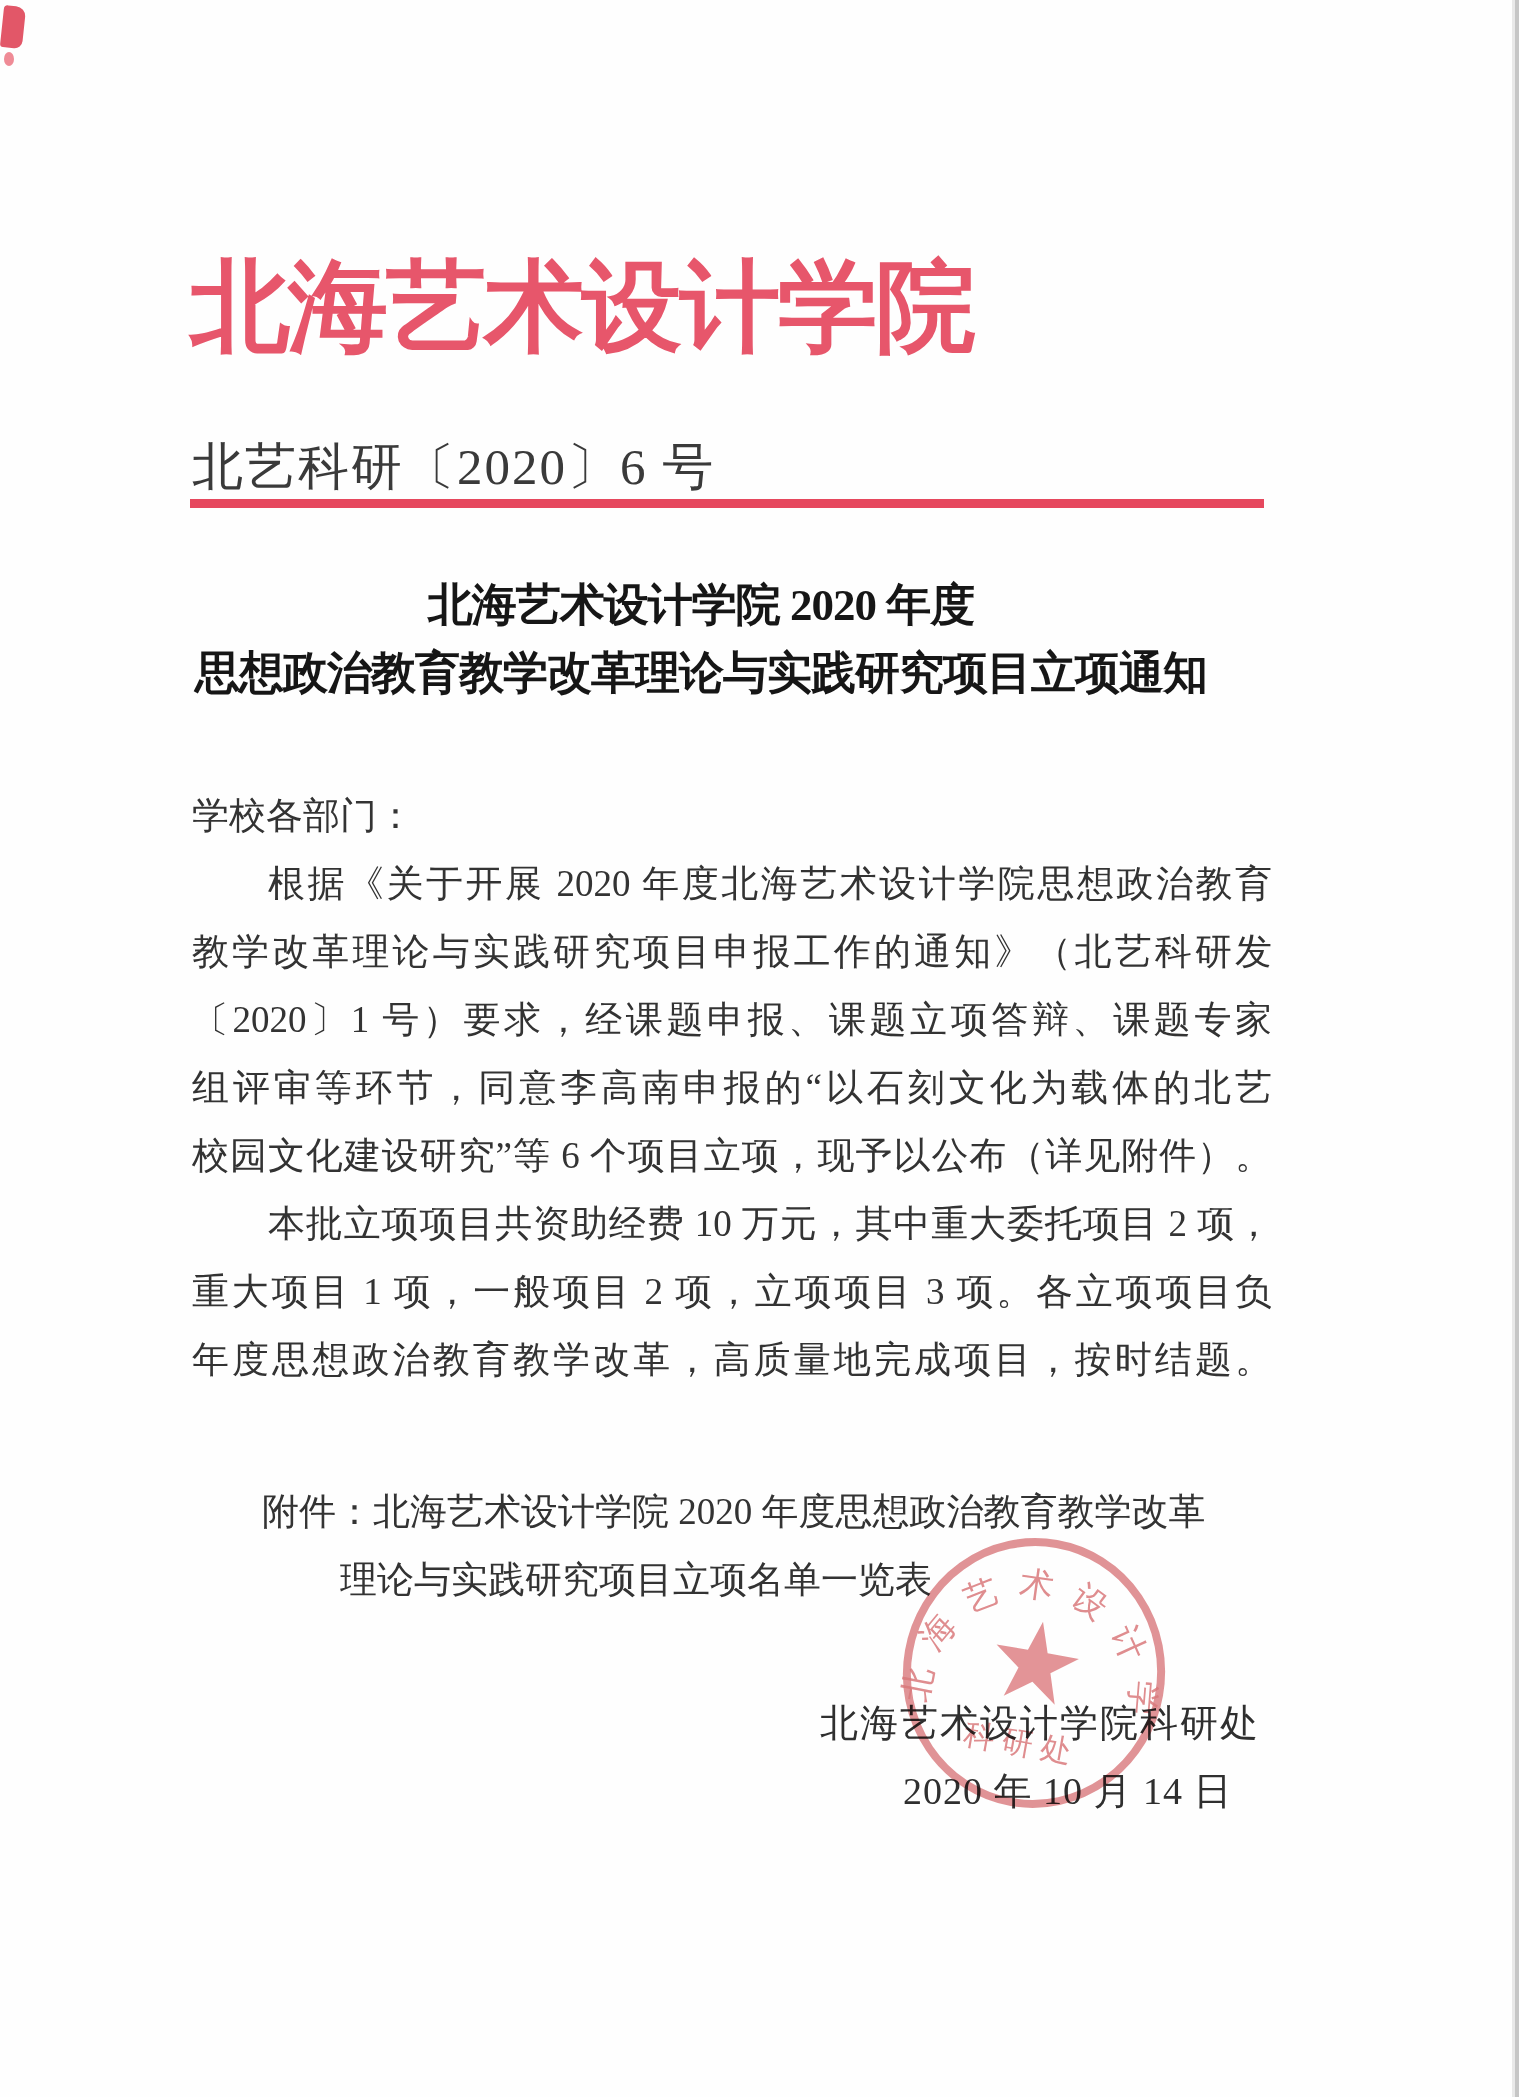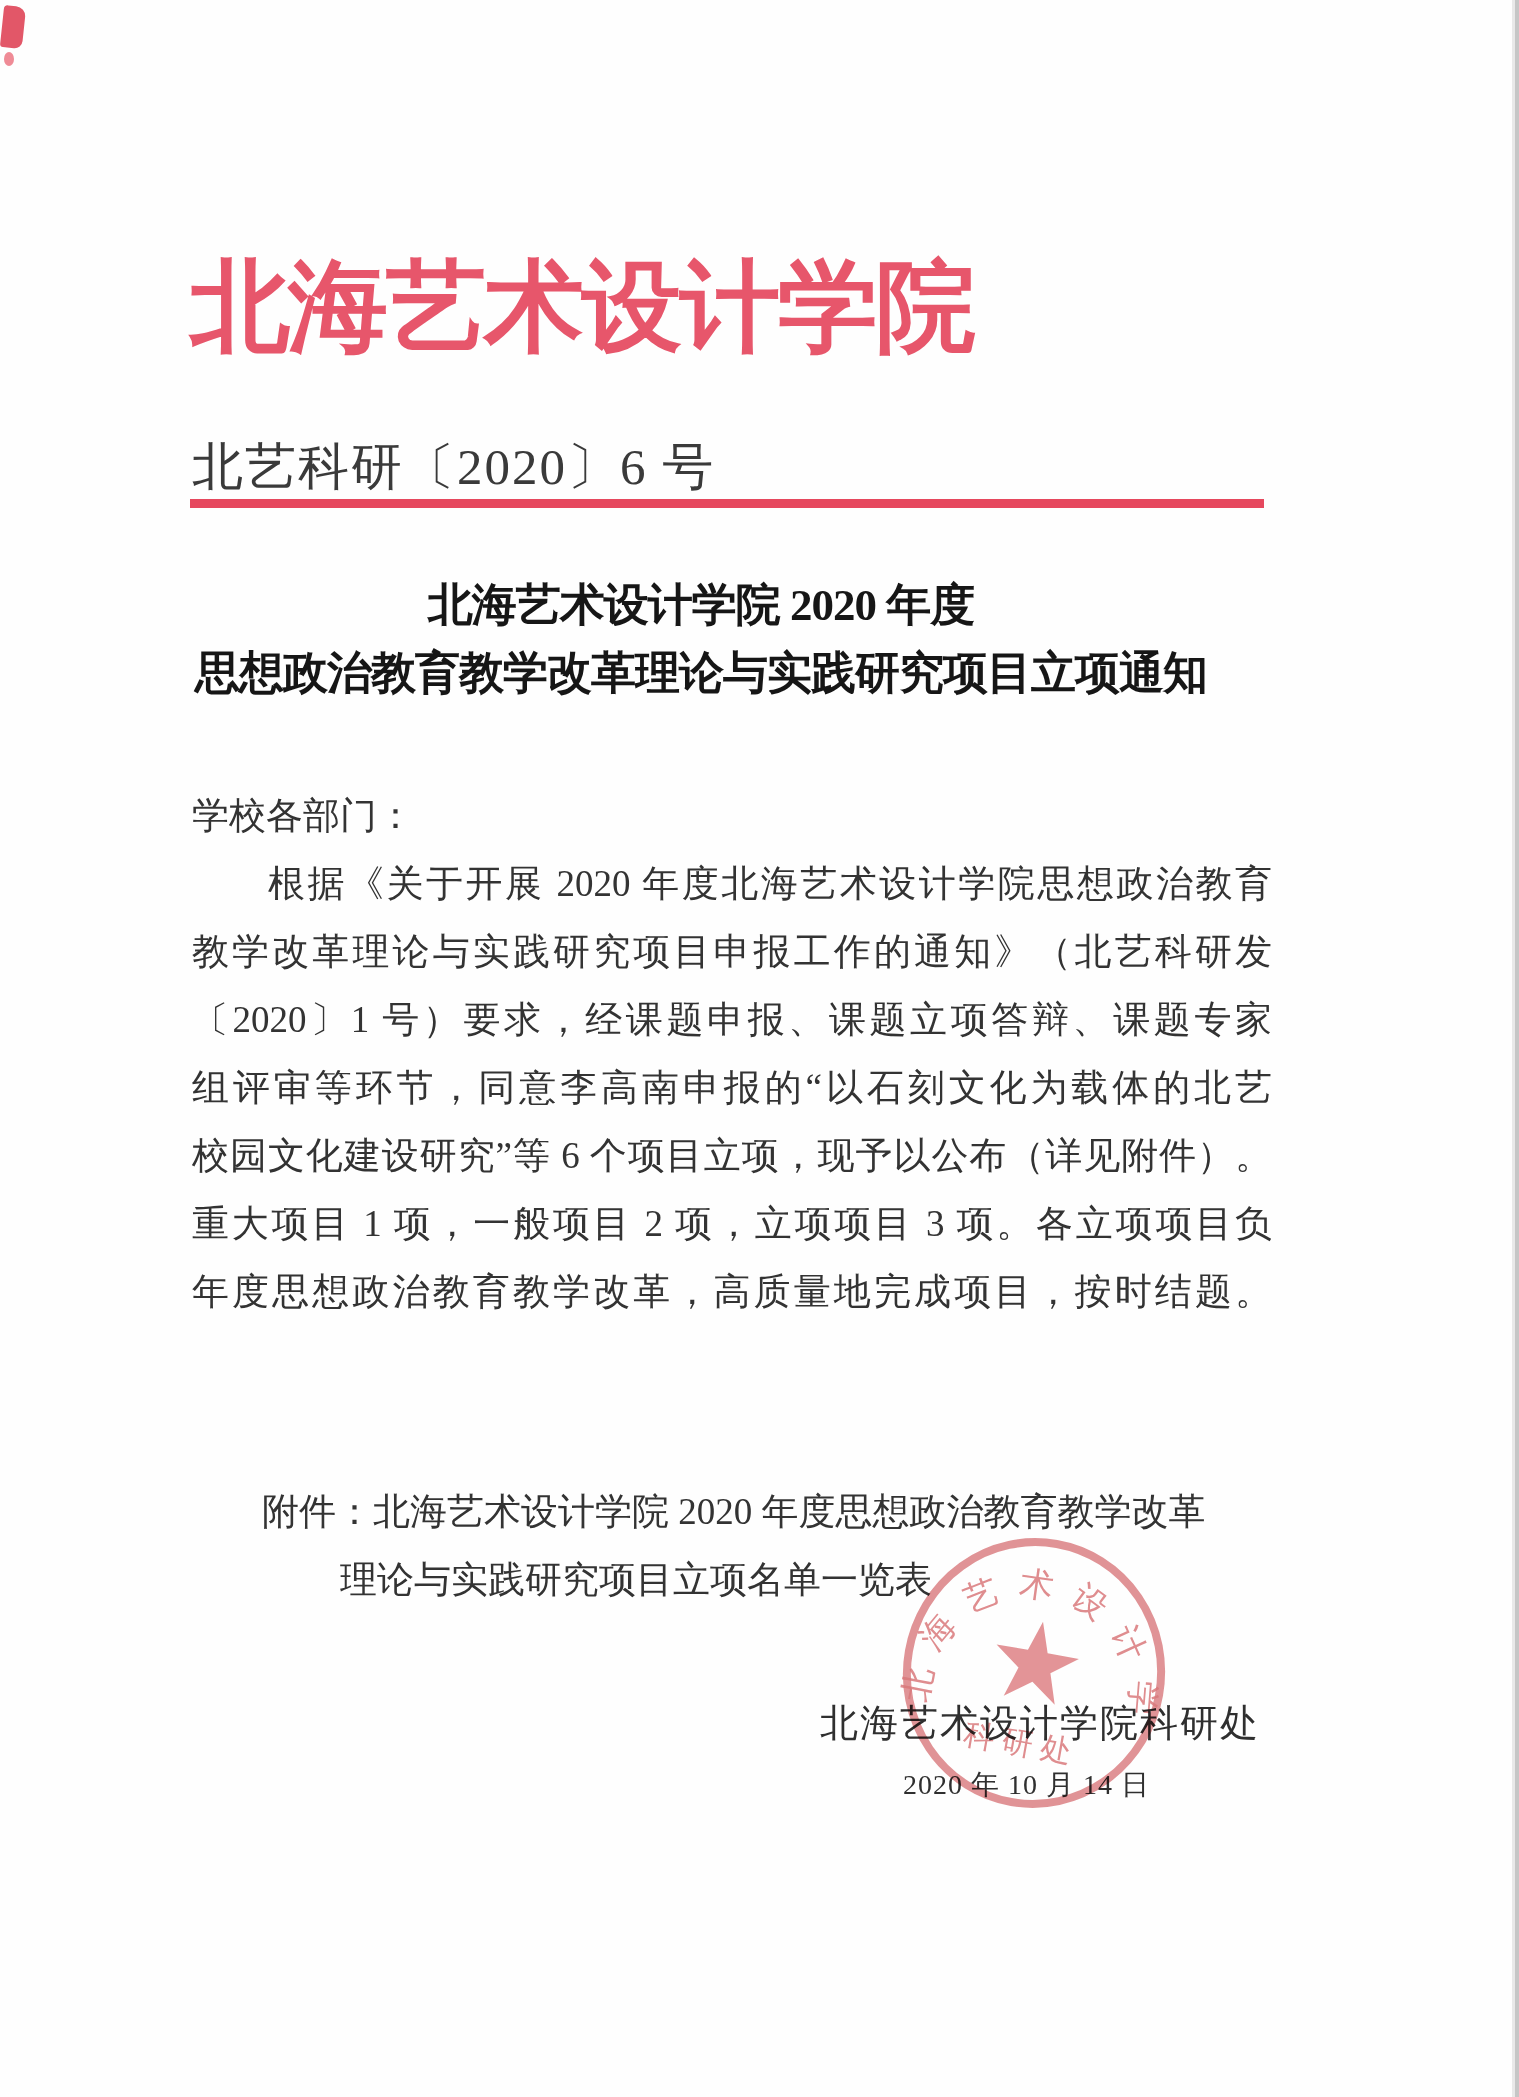--- a/index.html
+++ b/index.html
@@ -38,21 +38,21 @@
     height:68px;line-height:68px;font-size:37px;color:#333;
     white-space:nowrap;
   }
   .line.j{white-space:normal;text-align:justify;text-align-last:justify;}
   .line.ind{text-indent:76px;}
   
   .attach-1{left:262px;top:1488px;font-size:37px;line-height:1.3;color:#333;white-space:nowrap;}
   .attach-2{left:340px;top:1556px;font-size:37px;line-height:1.3;color:#333;white-space:nowrap;}
   
   .sig{left:820px;top:1698px;font-size:38px;letter-spacing:2px;color:#2f2f2f;white-space:nowrap;}
-  .date{left:903px;top:1766px;font-size:28px;letter-spacing:1px;color:#2f2f2f;white-space:nowrap;}
+  .date{left:903px;top:1766px;font-size:38px;letter-spacing:1px;color:#2f2f2f;white-space:nowrap;}
   
   .seal{
     left:898px;top:1533px;width:272px;height:280px;
     transform:rotate(10deg);
     opacity:.88;mix-blend-mode:multiply;
   }
   
   .corner-smudge{
     left:2px;top:6px;width:22px;height:42px;border-radius:4px 10px 8px 3px;
     background:#e25768;transform:rotate(6deg);
@@ -81,20 +81,21 @@
 <div class="abs title-line title-1">北海艺术设计学院 2020 年度</div>
 <div class="abs title-line title-2">思想政治教育教学改革理论与实践研究项目立项通知</div>
 
 <div class="abs body-block">
   <div class="line">学校各部门：</div>
   <div class="line j ind">根据《关于开展 2020 年度北海艺术设计学院思想政治教育</div>
   <div class="line j">教学改革理论与实践研究项目申报工作的通知》（北艺科研发</div>
   <div class="line j">〔2020〕1 号）要求，经课题申报、课题立项答辩、课题专家</div>
   <div class="line j">组评审等环节，同意李高南申报的“以石刻文化为载体的北艺</div>
   <div class="line j">校园文化建设研究”等 6 个项目立项，现予以公布（详见附件）。</div>
+  <div class="line j ind">本批立项项目共资助经费 10 万元，其中重大委托项目 2 项，</div>
   <div class="line j">重大项目 1 项，一般项目 2 项，立项项目 3 项。各立项项目负</div>
   <div class="line j">年度思想政治教育教学改革，高质量地完成项目，按时结题。</div>
 </div>
 
 <div class="abs attach-1">附件：北海艺术设计学院 2020 年度思想政治教育教学改革</div>
 <div class="abs attach-2">理论与实践研究项目立项名单一览表</div>
 
 <div class="abs sig">北海艺术设计学院科研处</div>
 <div class="abs date">2020 年 10 月 14 日</div>
 

